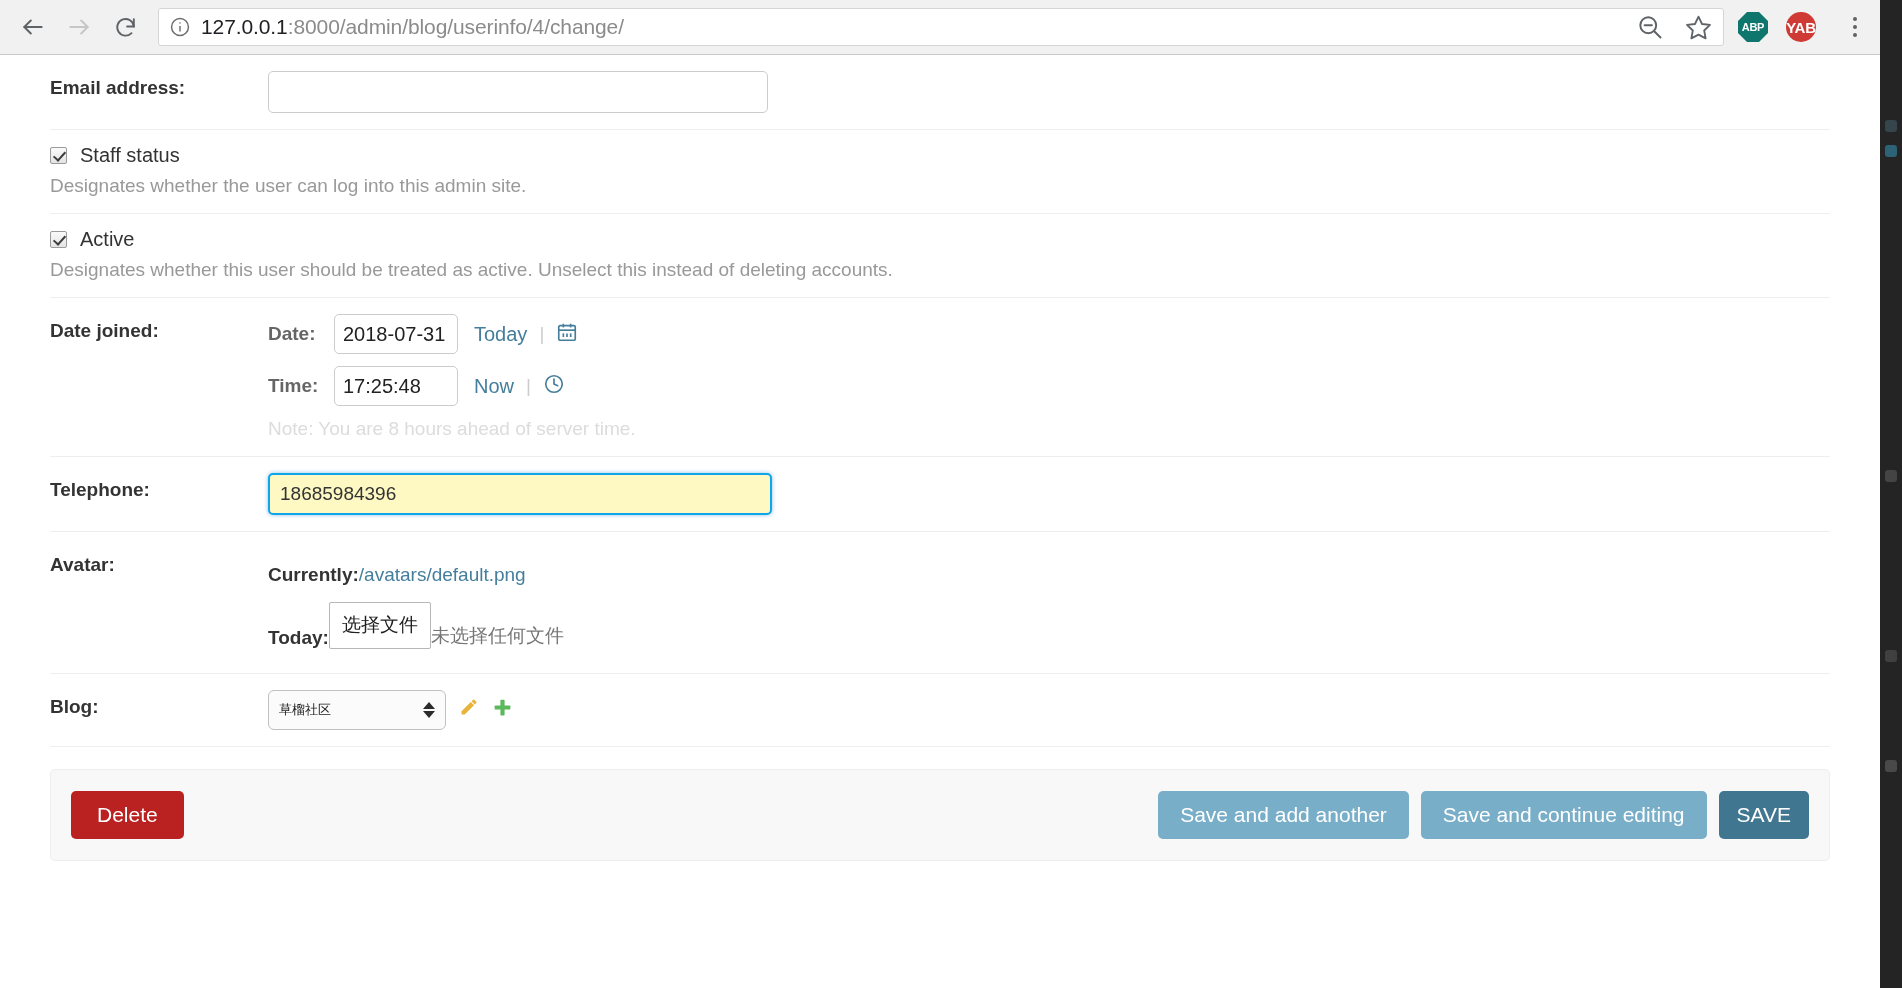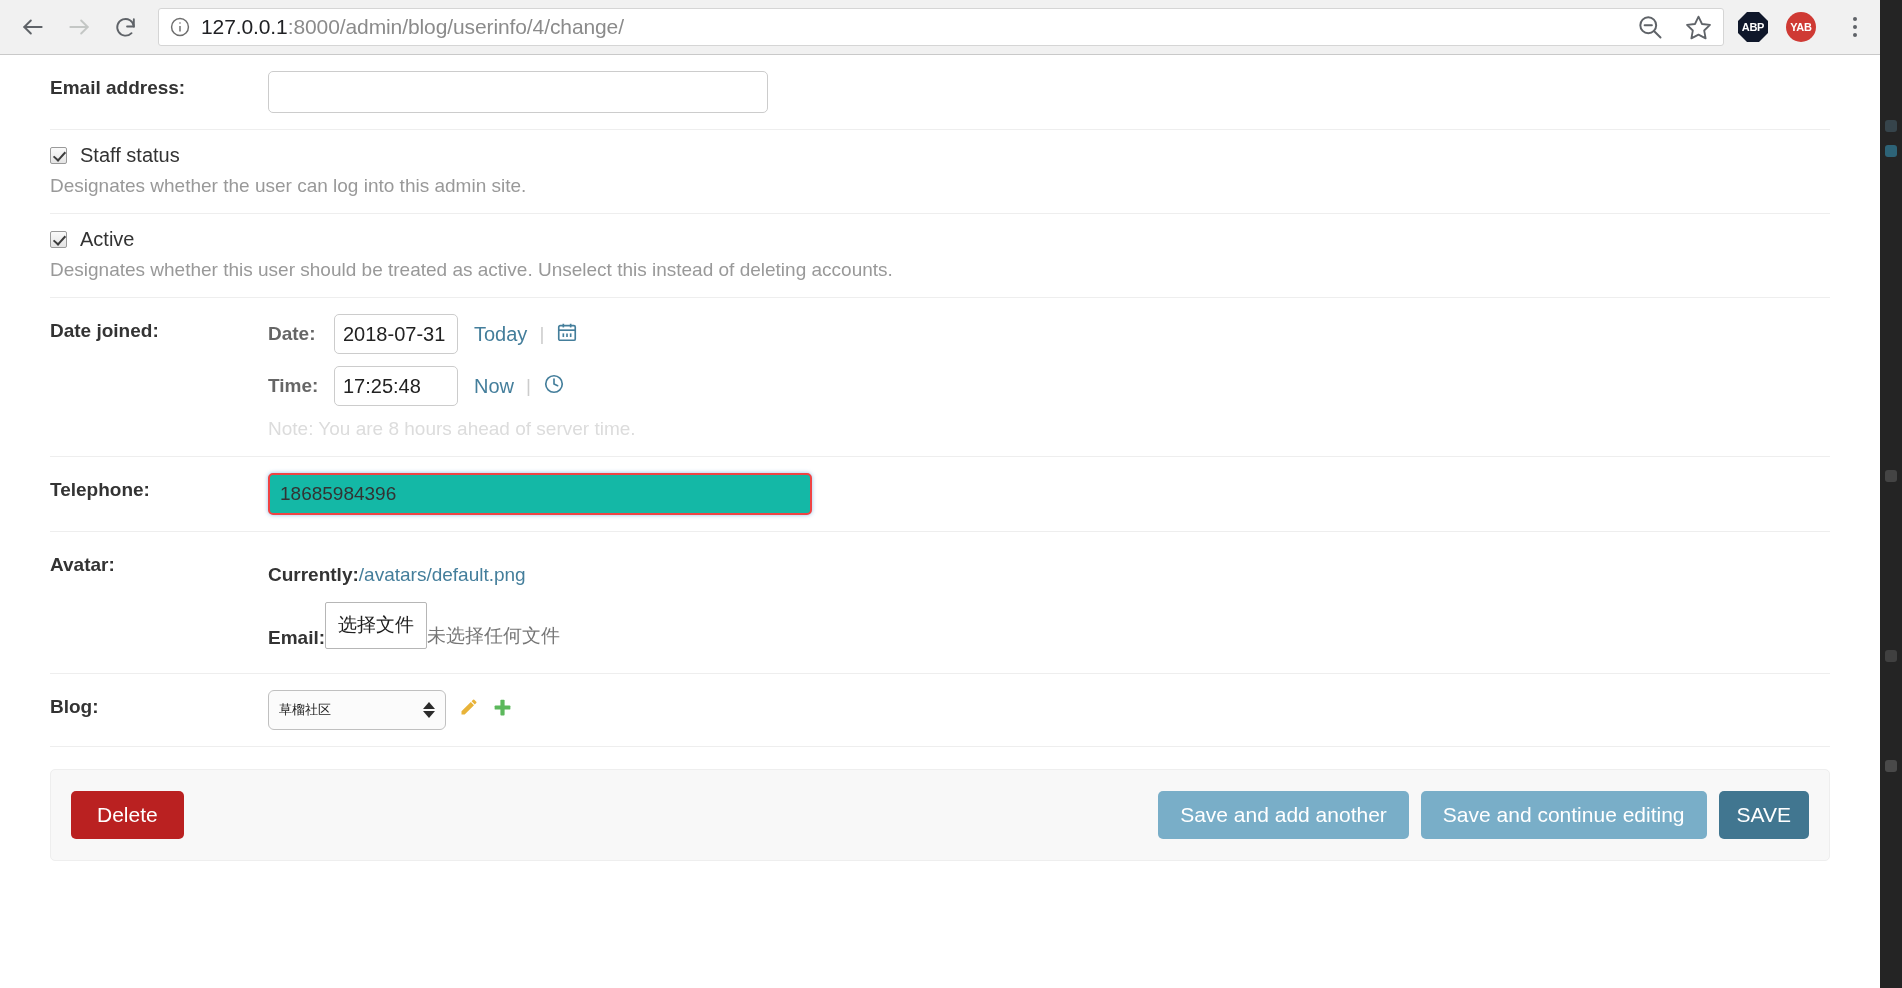--- a/index.html
+++ b/index.html
@@ -82,33 +82,33 @@
   .omni-icon { color: #5f6368; display: block; }
 
   .ext-icons {
     display: flex;
     align-items: center;
     gap: 18px;
     flex: 0 0 auto;
   }
   .ext-abp {
     width: 30px; height: 30px;
-    background: #0f172a;
+    background: #0f766e;
     color: #fff;
     font-size: 11px;
     font-weight: bold;
     display: flex; align-items: center; justify-content: center;
     clip-path: polygon(30% 0%, 70% 0%, 100% 30%, 100% 70%, 70% 100%, 30% 100%, 0% 70%, 0% 30%);
     letter-spacing: -0.3px;
   }
   .ext-yab {
     width: 30px; height: 30px;
     background: #cf3a34;
     color: #fff;
-    font-size: 11px;
+    font-size: 15px;
     font-weight: bold;
     border-radius: 50%;
     display: flex; align-items: center; justify-content: center;
     letter-spacing: -0.3px;
   }
   .menu-dots {
     width: 30px; height: 30px;
     display: flex; flex-direction: column;
     align-items: center; justify-content: center;
     gap: 4px;
@@ -156,24 +156,24 @@
     height: 42px;
     border: 1px solid #cccccc;
     border-radius: 5px;
     font-size: 19px;
     padding: 0 10px;
     color: #333;
     background: #fff;
     font-family: "Liberation Sans", sans-serif;
   }
   .text-input.autofill {
-    background: #14b8a6;
-    border: 2px solid #ef4444;
+    background: #fef9c3;
+    border: 2px solid #0ea5e9;
     box-shadow: 0 0 4px rgba(91,157,217,0.65);
-    width: 544px;
+    width: 504px;
   }
 
   
   .check-row {
     margin: 0 50px;
     padding: 14px 0 16px 0;
     border-bottom: 1px solid #eeeeee;
   }
   .check-line {
     display: flex;
@@ -475,21 +475,21 @@
         </div>
 
         <div class="field-row">
           <div class="flabel">Avatar:</div>
           <div class="fvalue">
             <div class="avatar-line">
               <span class="avatar-cap">Currently:</span>
               <a class="avatar-link" href="#">/avatars/default.png</a>
             </div>
             <div class="avatar-line">
-              <span class="avatar-cap">Email:</span>
+              <span class="avatar-cap">Today:</span>
               <button class="file-btn">选择文件</button>
               <span class="file-status">未选择任何文件</span>
             </div>
           </div>
         </div>
 
         <div class="field-row">
           <div class="flabel">Blog:</div>
           <div class="fvalue">
             <div class="select-wrap">

